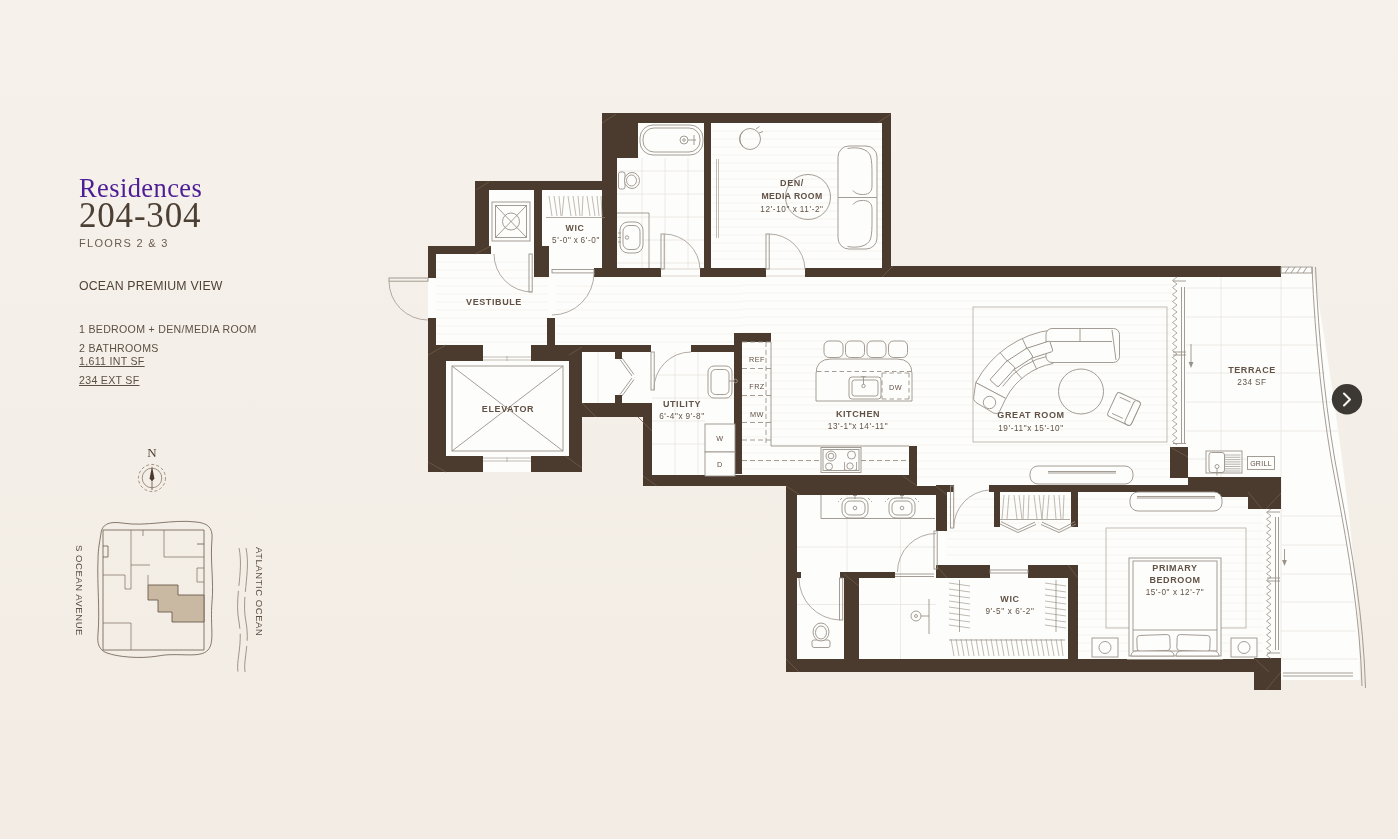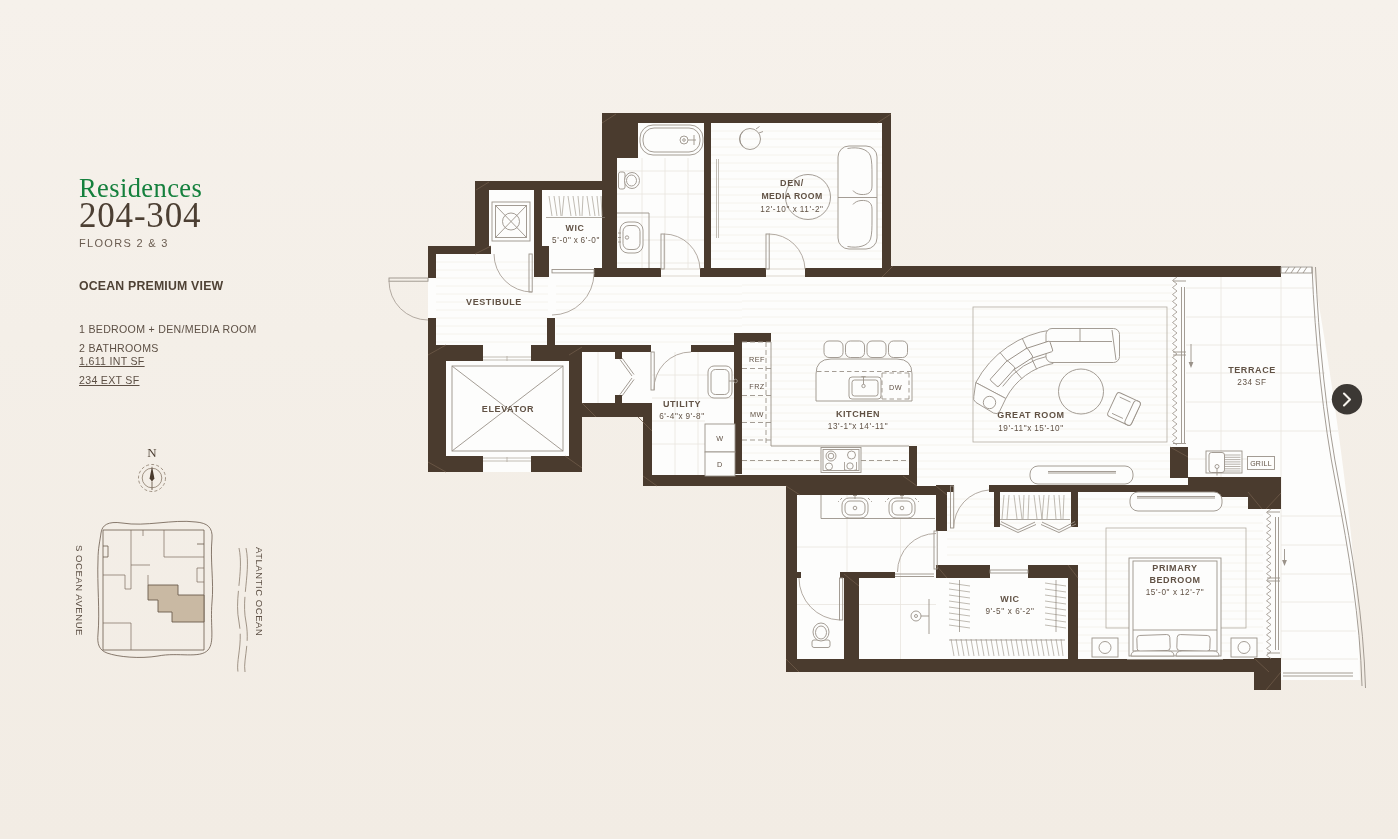--- a/index.html
+++ b/index.html
@@ -1,22 +1,22 @@
 <!DOCTYPE html>
 <html><head>
 <meta charset="utf-8">
 <style>
   html,body{margin:0;padding:0;}
   body{width:1398px;height:839px;overflow:hidden;background:#f4efe8;font-family:"Liberation Sans",sans-serif;position:relative;}
   #bg{position:absolute;inset:0;background:linear-gradient(180deg,#f6f1eb 0%,#f4efe8 40%,#f2ece4 100%);}
   .side{position:absolute;color:#5d5045;}
-  #t1{left:79px;top:175px;font-family:"Liberation Serif",serif;font-size:26.5px;color:#15803d;letter-spacing:0.4px;line-height:27px;}
+  #t1{left:79px;top:175px;font-family:"Liberation Serif",serif;font-size:26.5px;color:#4c1d95;letter-spacing:0.4px;line-height:27px;}
   #t2{left:79px;top:198px;font-family:"Liberation Serif",serif;font-size:35px;color:#4c3f33;letter-spacing:0.8px;line-height:35px;text-align:right;}
   #t3{left:79px;top:236.5px;font-size:11px;letter-spacing:1.3px;color:#6a5c50;}
-  #t4{left:79px;top:278.5px;font-size:12.3px;font-weight:bold;letter-spacing:0.2px;color:#4f4235;}
+  #t4{left:79px;top:278.5px;font-size:12.3px;font-weight:normal;letter-spacing:0.2px;color:#4f4235;}
   #t5{left:79px;top:320px;font-size:10.6px;letter-spacing:0.3px;color:#5d5045;line-height:18.5px;}
   #t6{left:79px;top:352px;font-size:10.6px;letter-spacing:0.3px;color:#5d5045;line-height:19px;text-decoration:underline;}
 </style>
 </head>
 <body>
 <div id="bg"></div>
 
 <div class="side" id="t1">Residences</div>
 <div class="side" id="t2">204-304</div>
 

